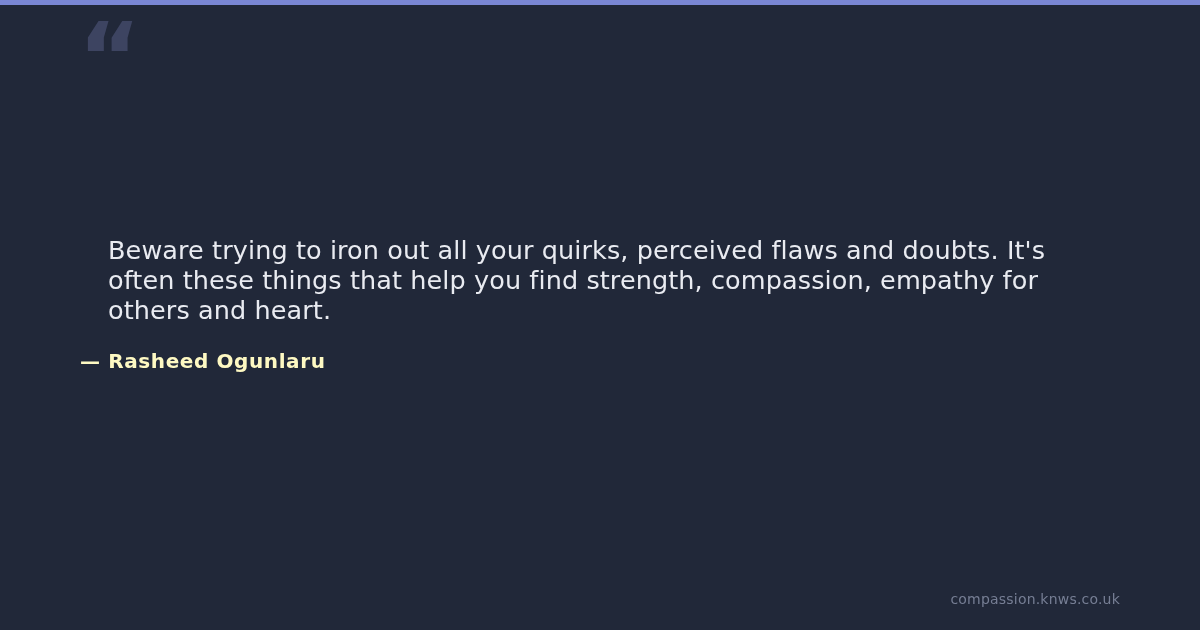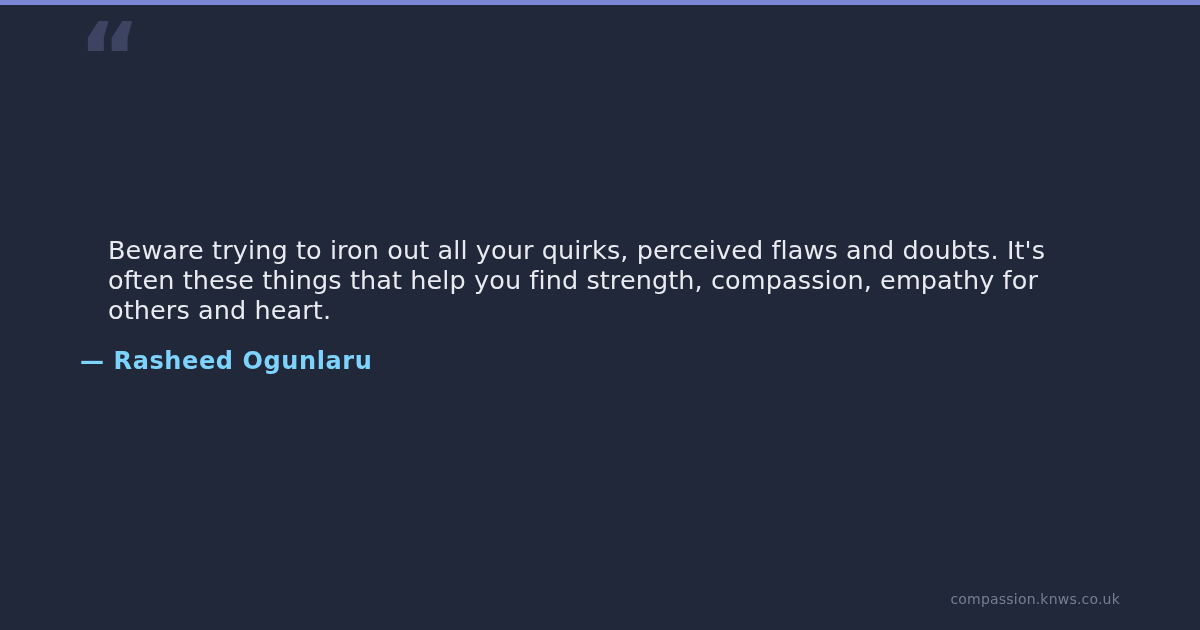--- a/index.html
+++ b/index.html
@@ -60,24 +60,24 @@
     letter-spacing: 0.1px;
     white-space: normal;
     margin-left: 28px;
   }
 
   
   #author {
     position: absolute;
     left: 80px;
     top: 349px;
-    font-size: 24px;
+    font-size: 20px;
     line-height: 24px;
     font-weight: 700;
-    color: #7dd3fc;
+    color: #fef9c3;
     letter-spacing: 0.6px;
   }
   #author .dash {
     display: inline;
   }
 
   
   #watermark {
     position: absolute;
     right: 80px;

